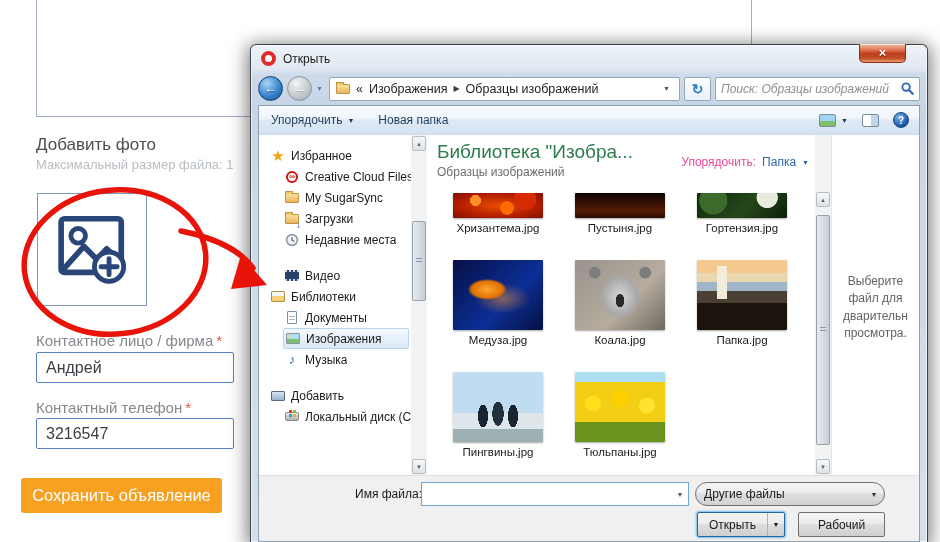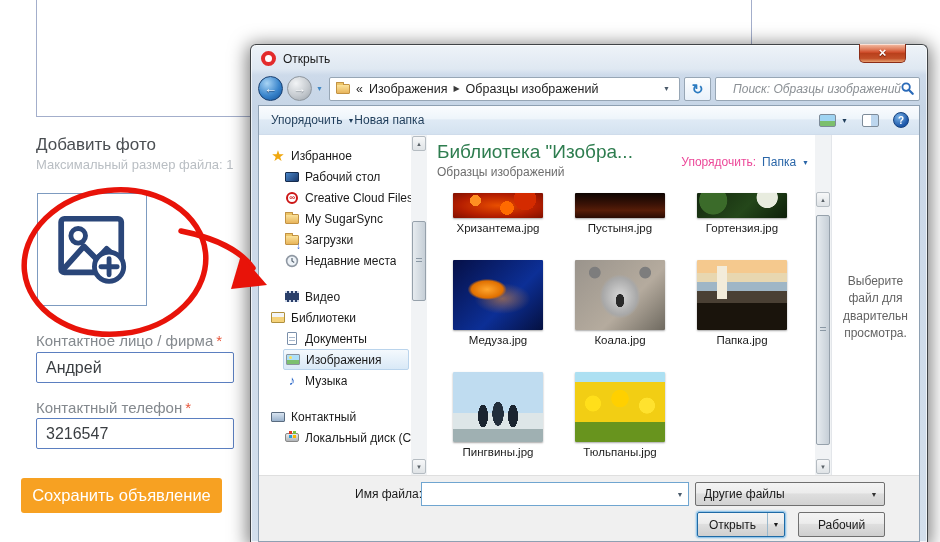--- a/index.html
+++ b/index.html
@@ -51,26 +51,26 @@
                display:flex; align-items:center; padding:0 6px; gap:6px; min-width:0; }
   .crumb-txt { font-size:12.5px; color:#1e1e1e; white-space:nowrap; }
   .crumb-sep { font-size:8px; color:#3a3a3a; }
   .crumb-caret { margin-left:auto; font-size:7px; color:#4a5a6a; padding:0 3px; cursor:pointer; }
   .refresh-btn { width:27px; height:24px; border:1px solid #97a6b5; border-radius:2px; flex:none;
                  background:linear-gradient(180deg,#fdfeff,#e9f1fa); display:flex; align-items:center;
                  justify-content:center; color:#2a7ac0; font-size:14px; font-weight:bold; cursor:pointer; }
   .search-box { width:205px; height:24px; background:#fff; border:1px solid #97a6b5; border-radius:2px;
                 flex:none; display:flex; align-items:center; padding:0 5px; }
   .search-box input { flex:1; border:none; outline:none; font-size:12px; font-style:italic; color:#8a8f94;
-                      font-family:"Liberation Sans",sans-serif; min-width:0; background:transparent;text-align:right; }
+                      font-family:"Liberation Sans",sans-serif; min-width:0; background:transparent; }
   .search-box input::placeholder { color:#8a8f94; font-style:italic; }
 
   .content { margin:0 7px; height:calc(100% - 60px); background:#fff; border:1px solid #8ea0b2;
              display:flex; flex-direction:column; overflow:hidden; }
-  .cmdbar { height:29px; flex:none; display:flex; align-items:center; padding:0 10px 0 12px; 
+  .cmdbar { height:29px; flex:none; display:flex; align-items:center; padding:0 10px 0 12px; gap:24px;
             background:linear-gradient(180deg,#fafcfe 0,#eef5fb 45%,#dfeaf5 50%,#d4e2f0 100%);
             border-bottom:1px solid #cfdceb; font-size:12px; color:#1f3d5a; }
   .cmd-item { display:flex; align-items:center; gap:5px; cursor:pointer; }
   .cmd-caret { font-size:7px; color:#1f3d5a; }
   .cmd-right { margin-left:auto; display:flex; align-items:center; gap:14px; }
   .tb-views { width:17px; height:13px; border:1px solid #7d8b99; border-radius:2px;
               background:linear-gradient(180deg,#9fd4f2 0 55%,#7cbf6d 55%); }
   .tb-pane  { width:17px; height:13px; border:1px solid #7d8b99; border-radius:2px;
               background:linear-gradient(90deg,#fff 0 55%,#bcd6ee 55%); }
   .tb-help { width:16px; height:16px; border-radius:50%; background:radial-gradient(circle at 35% 30%,#7ab4e8,#1a55a8 70%);
@@ -175,21 +175,21 @@
   .preview { width:88px; flex:none; border-left:1px solid #e3e6ea; padding:138px 8px 0 8px;
              font-size:12px; color:#636363; text-align:center; line-height:1.45; overflow:hidden; }
 
   .footer { flex:none; height:66px; background:#f0f0f0; border-top:1px solid #dfdfdf; padding-top:6px; }
   .f-row1 { display:flex; align-items:center; height:24px; padding:0 34px 0 96px; }
   .f-label { width:60px; text-align:right; font-size:12px; color:#1a1a1a; margin-right:6px; white-space:nowrap; }
   .f-input { width:268px; height:24px; border:1px solid #6fa5d0; background:#fff; display:flex; align-items:center; }
   .f-input input { flex:1; border:none; outline:none; height:100%; padding:0 5px; font-size:12px;
                    font-family:"Liberation Sans",sans-serif; }
   .f-input .combo-caret { width:16px; text-align:center; font-size:7px; color:#4a5a6a; cursor:pointer; }
-  .f-combo { margin-left:auto; width:190px; height:24px; border:1px solid #707070; border-radius:2px;
+  .f-combo { margin-left:auto; width:190px; height:24px; border:1px solid #707070; border-radius:12px;
              background:linear-gradient(180deg,#f4f4f4,#ececec 45%,#dedede 50%,#d2d2d2);
              display:flex; align-items:center; padding:0 2px 0 8px; font-size:12px; color:#1a1a1a; cursor:pointer; }
   .f-combo .combo-caret { margin-left:auto; width:16px; text-align:center; font-size:7px; color:#333; }
   .f-row2 { display:flex; align-items:center; height:25px; margin-top:6px; padding:0 34px; justify-content:flex-end; gap:13px; }
   .w-btn { height:25px; border:1px solid #707070; border-radius:2px; font-size:12px; color:#1a1a1a;
            background:linear-gradient(180deg,#f4f4f4,#ececec 45%,#dedede 50%,#cfcfcf);
            display:flex; align-items:center; justify-content:center; cursor:pointer;
            font-family:"Liberation Sans",sans-serif; }
   .open-btn { width:88px; border-color:#1f6aa5; box-shadow:0 0 2px 1px #74b7e8; padding:0; }
   .open-label { flex:1; text-align:center; }
@@ -288,26 +288,20 @@
 
       <div class="body">
         <div class="sidebar">
           <div class="sb-group">
             <div class="sb-row">
               <span class="ico ic-star">★</span>
               <span class="sb-label">Избранное</span>
             </div>
             <div class="sb-row sb-child">
               <span class="ico">
-                  <span class="ic-desktop"></span>
-                </span>
-              <span class="sb-label">Рабочий стол</span>
-            </div>
-            <div class="sb-row sb-child">
-              <span class="ico">
                   <span class="ic-cc">∞</span>
                 </span>
               <span class="sb-label">Creative Cloud Files</span>
             </div>
             <div class="sb-row sb-child">
               <span class="ico">
                   <span class="ic-folder"></span>
                 </span>
               <span class="sb-label">My SugarSync</span>
             </div>
@@ -358,21 +352,21 @@
               <span class="ico ic-music">♪</span>
               <span class="sb-label">Музыка</span>
             </div>
           </div>
 
           <div class="sb-group">
             <div class="sb-row">
               <span class="ico">
                   <span class="ic-comp"></span>
                 </span>
-              <span class="sb-label">Контактный</span>
+              <span class="sb-label">Добавить</span>
             </div>
             <div class="sb-row sb-child">
               <span class="ico">
                   <span class="ic-disk"></span>
                 </span>
               <span class="sb-label">Локальный диск (C</span>
             </div>
           </div>
         </div>
 

